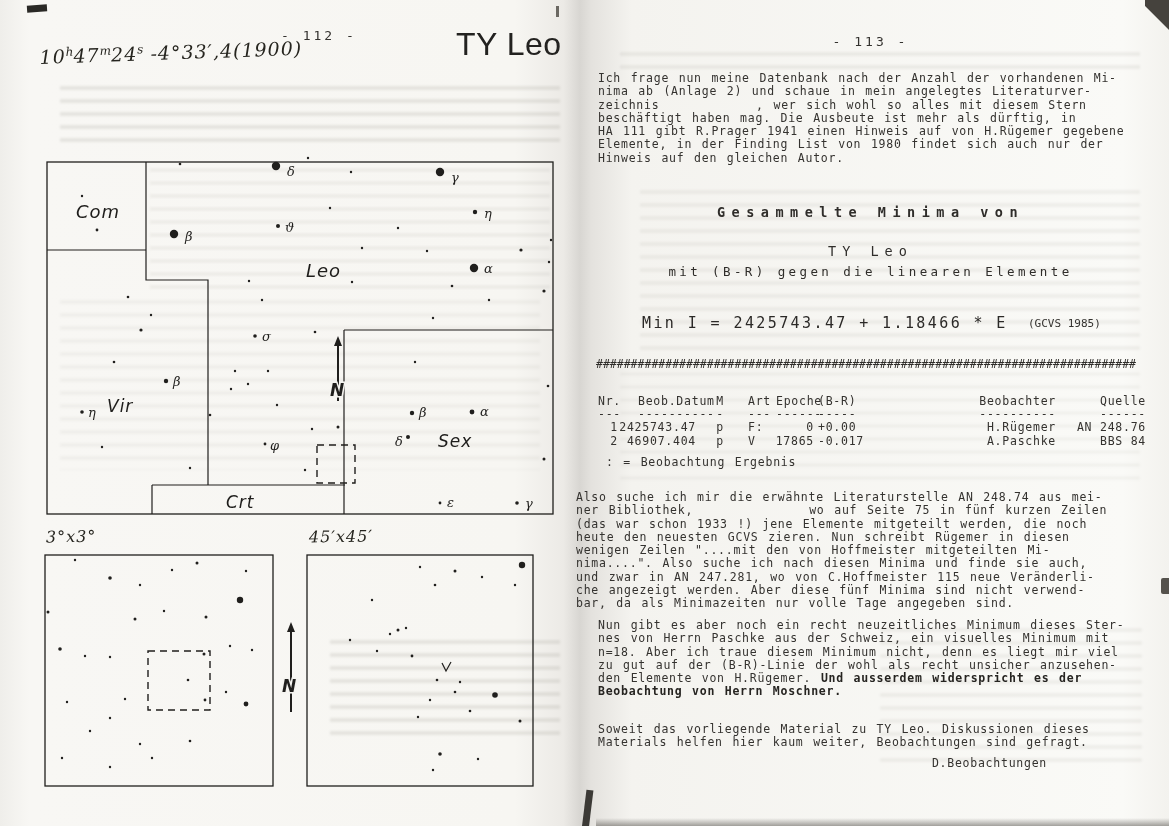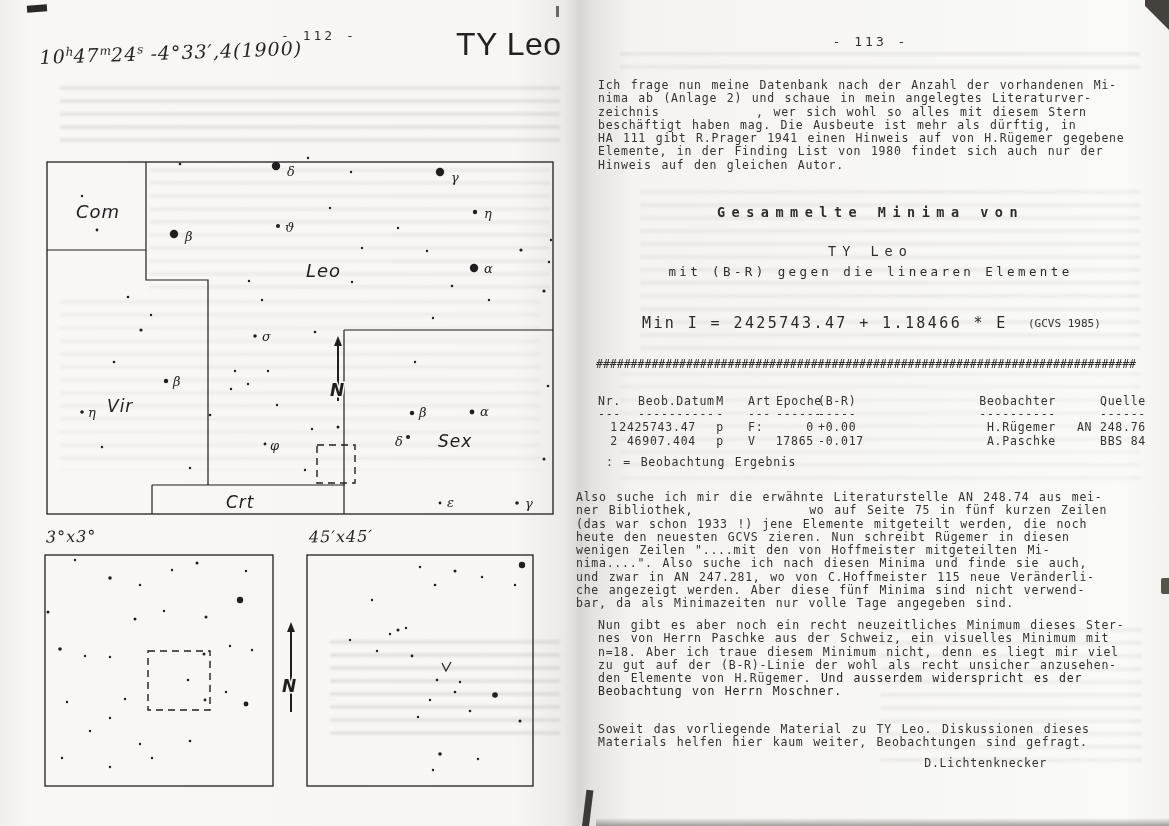--- a/index.html
+++ b/index.html
@@ -8,21 +8,21 @@
     background:
       linear-gradient(90deg,#efeeea 0%,#f8f7f4 2.5%,#f7f6f2 44%,#eceae6 48.2%,#d8d6d2 49.6%,#e4e2de 50.6%,#f4f3ef 54%,#fafaf7 96%,#f3f2ee 100%);
     font-family:"DejaVu Sans Mono",monospace;color:#2e2d2b;
   }
   .abs{position:absolute;}
   
   .mono{
     font:11.5px/13.3px "DejaVu Sans Mono",monospace;
     letter-spacing:.75px;word-spacing:2px;white-space:pre;color:#34322f;
   }
-  .mono b{font-weight:normal;color:#262421;}
+  .mono b{font-weight:bold;color:#262421;}
   .pagenum{font:13px "DejaVu Sans Mono",monospace;letter-spacing:3px;color:#34322f;white-space:pre;}
   .h-spaced1{font:13.5px "DejaVu Sans Mono",monospace;letter-spacing:6.5px;color:#2f2d2a;}
   .h-spaced2{font:13.5px "DejaVu Sans Mono",monospace;letter-spacing:6px;color:#2f2d2a;}
   .h-spaced3{font:12.5px "DejaVu Sans Mono",monospace;letter-spacing:3.4px;color:#2f2d2a;}
   .formula{font:15px "DejaVu Sans Mono",monospace;letter-spacing:2.4px;color:#2b2927;white-space:pre;}
   .formula-src{font:11px "DejaVu Sans Mono",monospace;letter-spacing:0;color:#34322f;}
   .hash{font:11.5px/12px "DejaVu Sans Mono",monospace;letter-spacing:0;word-spacing:0;white-space:pre;color:#2f2d2a;overflow:hidden;width:548px;}
   .centered{width:545px;left:598px;text-align:center;}
   
   .tbl{
@@ -228,21 +228,21 @@
     <circle cx="515" cy="585" r="1.2" fill="#201f1d"></circle>
     <circle cx="350" cy="640" r="1.2" fill="#201f1d"></circle>
     <line x1="291" y1="712" x2="291" y2="629" stroke="#201f1d" stroke-width="2"></line>
     <polygon points="287,632 295,632 291,622" fill="#201f1d"></polygon>
     <text x="282" y="692" fill="#201f1d" font-size="17" font-weight="bold" font-family="&quot;DejaVu Sans&quot;,sans-serif" font-style="italic" stroke="#f5f4f0" stroke-width="3" paint-order="stroke">N</text>
     <polyline points="442,663 446,671 451,662" fill="none" stroke="#201f1d" stroke-width="1.2"></polyline>
   </svg>
 
 <div class="abs pagenum centered" style="top:34px;">- 113 -</div>
 
-<div class="abs mono" style="left:598px;top:79px;">Ich frage nun meine Datenbank nach der Anzahl der vorhandenen Mi-
+<div class="abs mono" style="left:598px;top:72px;">Ich frage nun meine Datenbank nach der Anzahl der vorhandenen Mi-
 nima ab (Anlage 2) und schaue in mein angelegtes Literaturver-
 zeichnis          , wer sich wohl so alles mit diesem Stern
 beschäftigt haben mag. Die Ausbeute ist mehr als dürftig, in
 HA 111 gibt R.Prager 1941 einen Hinweis auf von H.Rügemer gegebene
 Elemente, in der Finding List von 1980 findet sich auch nur der
 Hinweis auf den gleichen Autor.</div>
 
 <div class="abs h-spaced1 centered" style="top:204px;font-weight:bold;">Gesammelte Minima von</div>
 <div class="abs h-spaced2 centered" style="top:243px;">TY Leo</div>
 <div class="abs h-spaced3 centered" style="top:264px;">mit (B-R) gegen die linearen Elemente</div>
@@ -305,13 +305,13 @@
 <div class="abs mono" style="left:598px;top:619px;"><span>Nun gibt es aber noch ein recht neuzeitliches Minimum dieses Ster-
 nes von Herrn Paschke aus der Schweiz, ein visuelles Minimum mit
 n=18. Aber ich traue diesem Minimum nicht, denn es liegt mir viel
 zu gut auf der (B-R)-Linie der wohl als recht unsicher anzusehen-
 den Elemente von H.Rügemer. </span><b>Und ausserdem widerspricht es der
 Beobachtung von Herrn Moschner.</b></div>
 
 <div class="abs mono" style="left:598px;top:723px;">Soweit das vorliegende Material zu TY Leo. Diskussionen dieses
 Materials helfen hier kaum weiter, Beobachtungen sind gefragt.</div>
 
-<div class="abs mono" style="right:122px;top:757px;">D.Lichtenknecker</div>
+<div class="abs mono" style="right:122px;top:757px;">D.Beobachtungen</div>
 
 </body></html>

